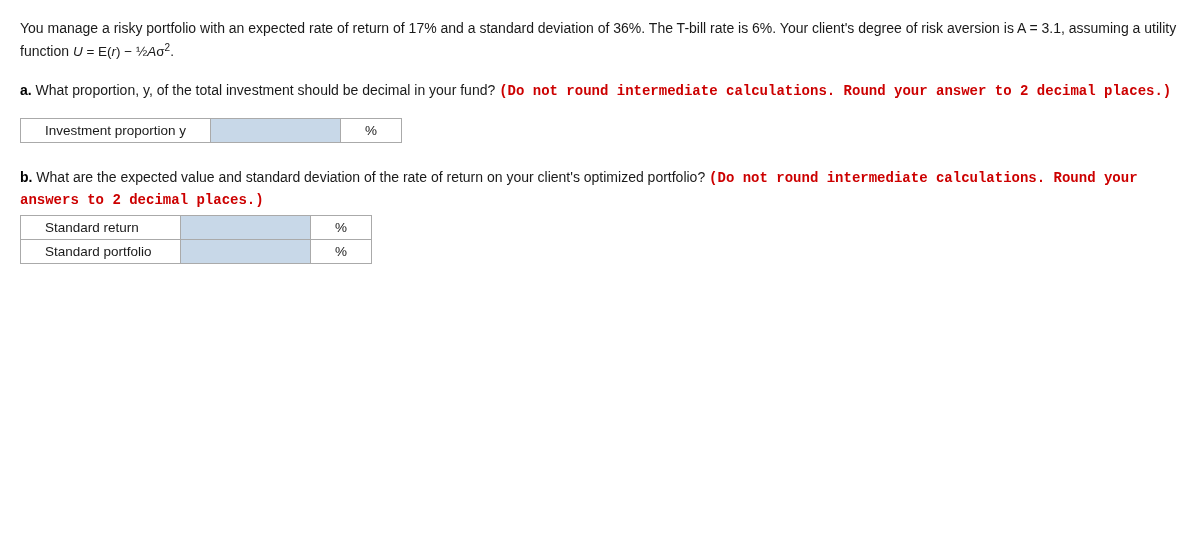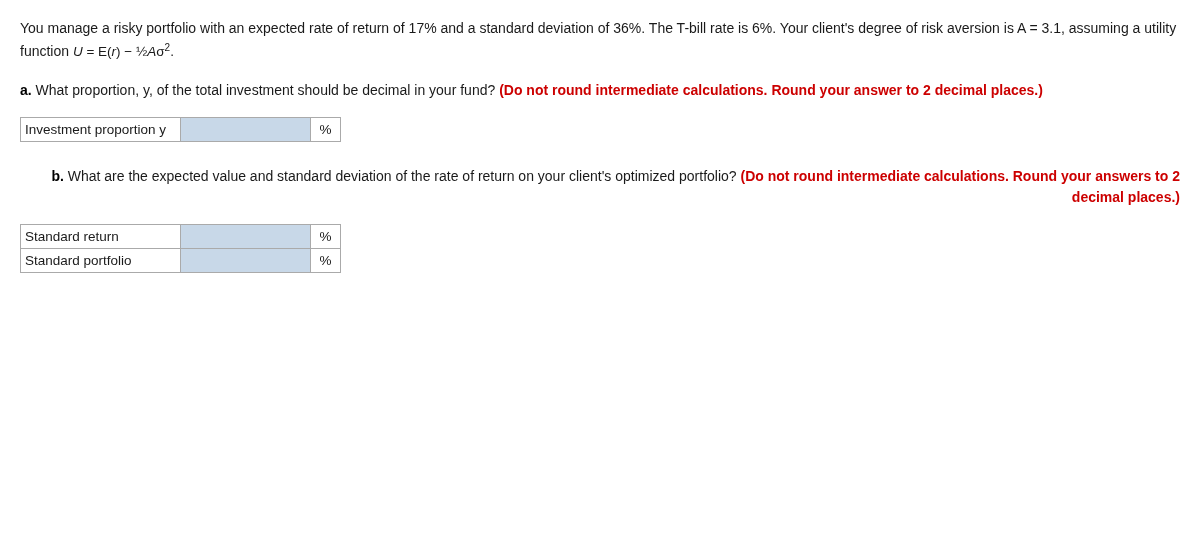--- a/index.html
+++ b/index.html
@@ -20,37 +20,37 @@
       line-height: 1.5;
       margin-bottom: 18px;
     }
     .part-label {
       font-weight: bold;
       color: #000;
     }
     .bold-red {
       font-weight: bold;
       color: #cc0000;
+      font-family: Liberation Mono, monospace;
     }
     .part-a-question {
       margin-bottom: 16px;
       line-height: 1.5;
     }
     .part-b-question {
-      margin-bottom: 16px;
+      margin-bottom: 4px;
       line-height: 1.5;
-      text-align: right;
     }
     .input-table {
       border-collapse: collapse;
       margin-bottom: 10px;
     }
     .input-table td {
       border: 1px solid #aaa;
-      padding: 4px 4px;
+      padding: 4px 24px;
       font-size: 13.5px;
     }
     .input-table td.label-cell {
       background: #fff;
       min-width: 160px;
     }
     .input-table td.input-cell {
       background: #c8d8e8;
       width: 130px;
       padding: 0;

